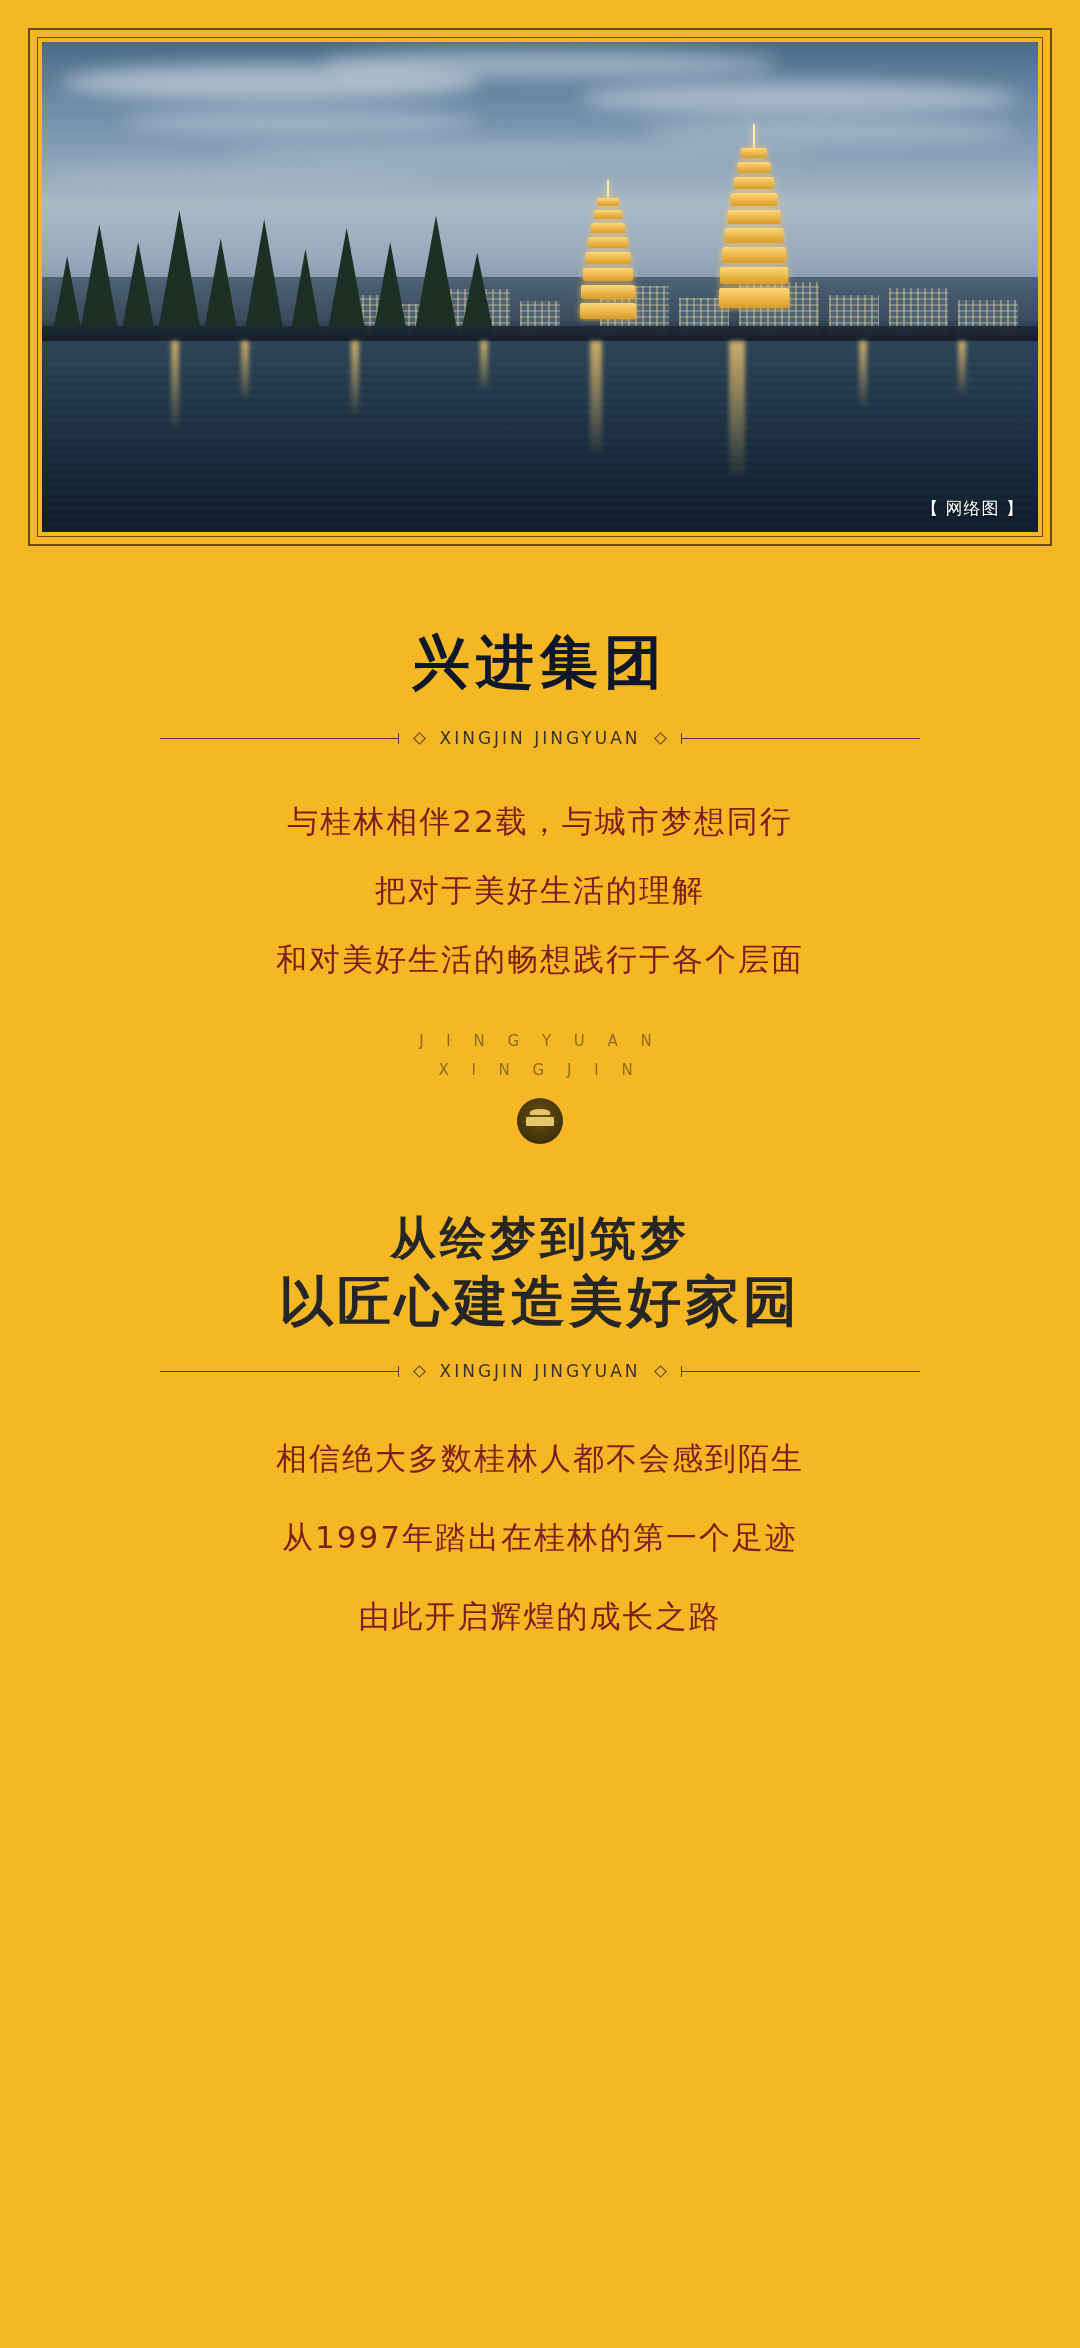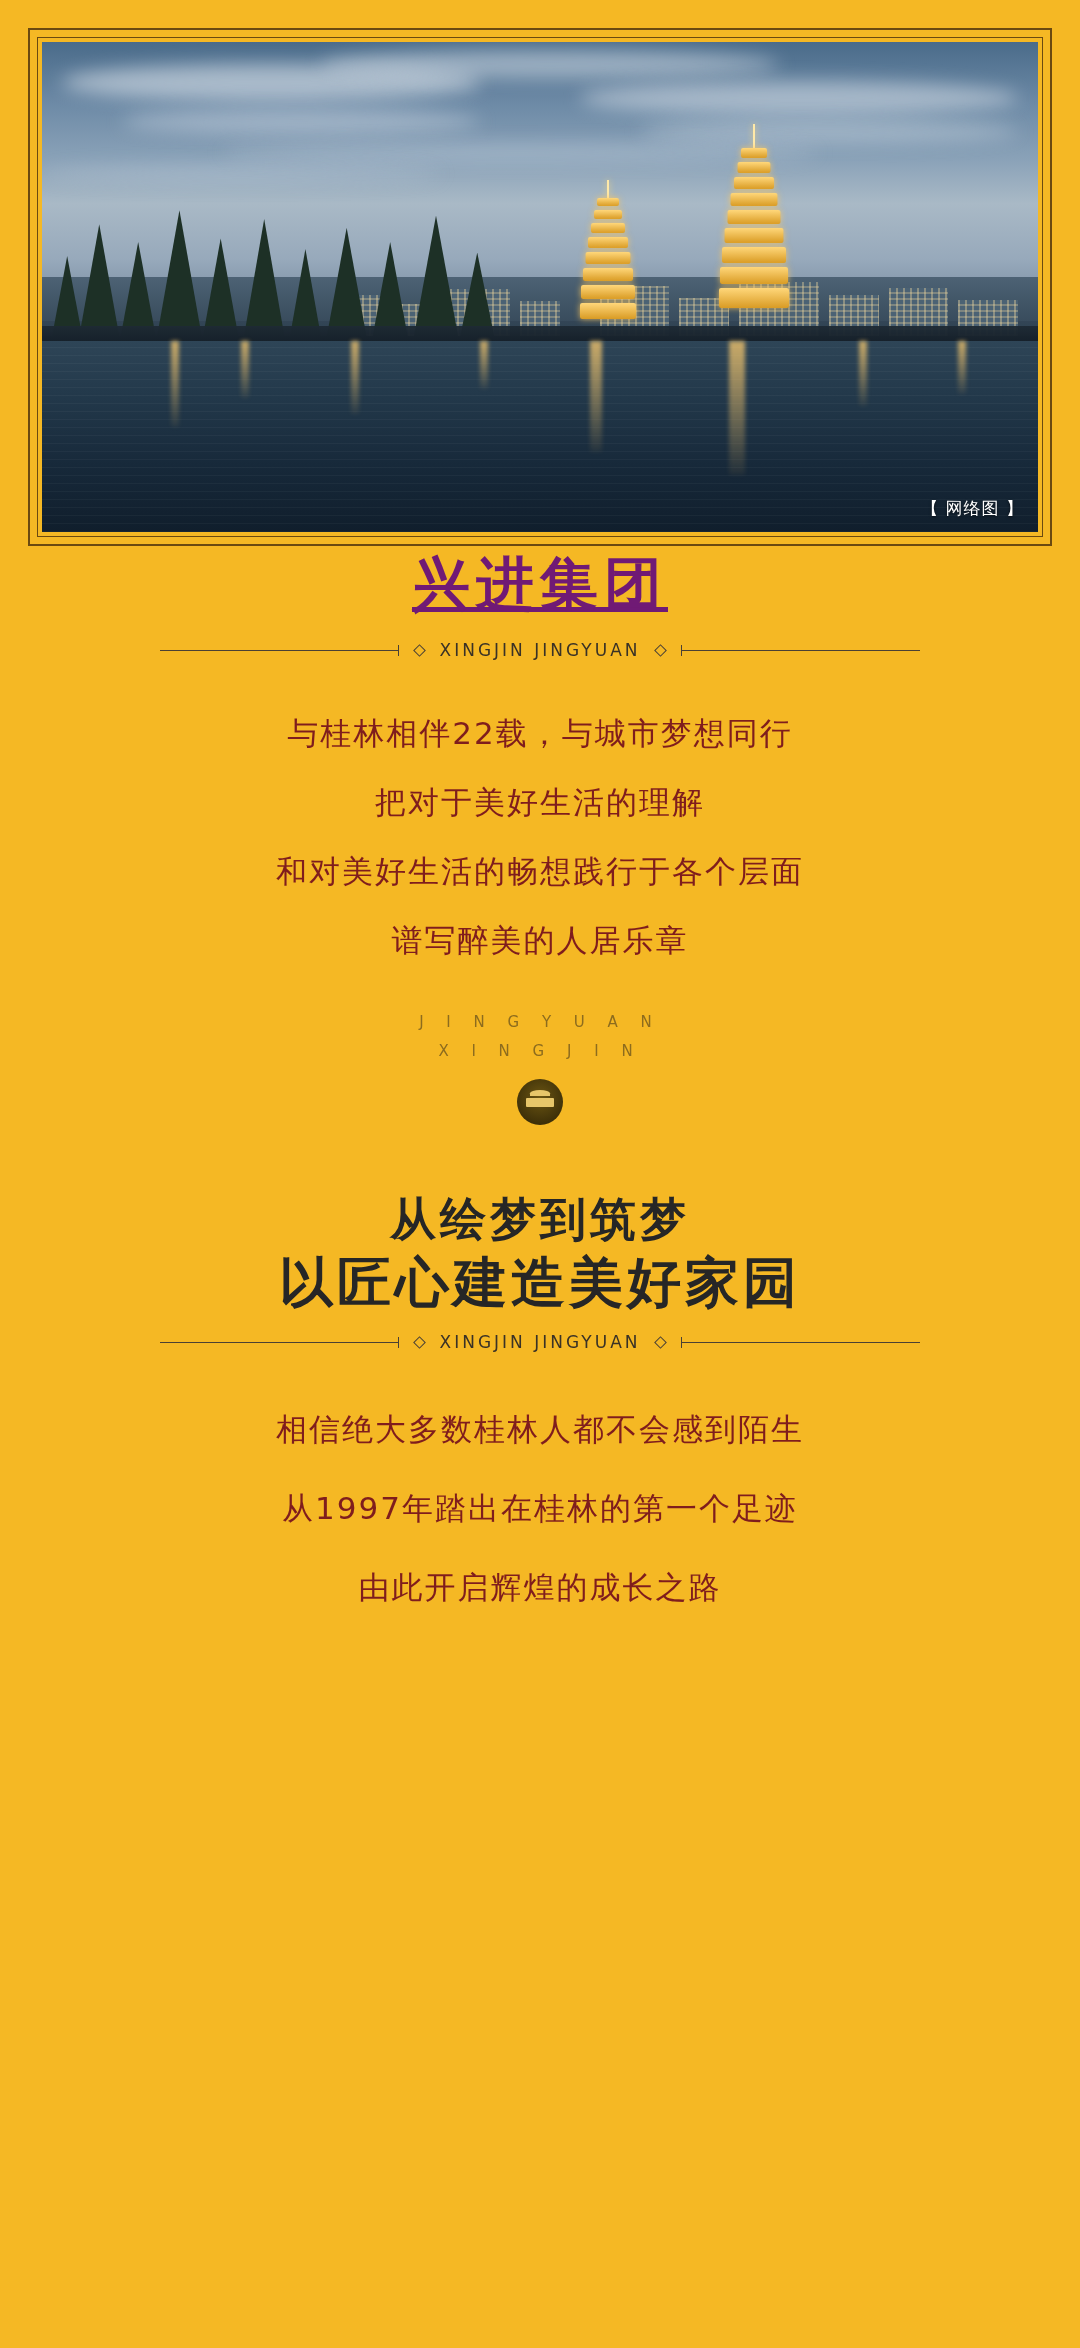--- a/index.html
+++ b/index.html
@@ -130,31 +130,31 @@
     text-shadow: 0 1px 3px rgba(0,0,0,0.6);
   }
 
   
   .section { width: 100%; text-align: center; }
 
   .brand-title {
     font-family: "DejaVu Serif", "Liberation Serif", serif;
     font-weight: 700;
     font-size: 58px;
-    color: #701a75;
+    color: #0f172a;
     letter-spacing: 6px;
-    text-decoration: underline;
+    margin-top: 78px;
   }
 
   .rule {
     display: flex;
     align-items: center;
     justify-content: center;
     gap: 0;
-    margin: 16px auto 0 auto;
+    margin: 26px auto 0 auto;
     width: 760px;
     color: #3a3226;
   }
   .rule-line {
     height: 1px;
     background: #4a4034;
     flex: 1 1 auto;
     position: relative;
   }
   .rule-line::before {
@@ -335,21 +335,20 @@
     <div class="rule-diamond"></div>
     <div class="rule-text">XINGJIN JINGYUAN</div>
     <div class="rule-diamond"></div>
     <div class="rule-line right"></div>
   </div>
 
   <div class="body-lines">
     <div class="body-line">与桂林相伴22载，与城市梦想同行</div>
     <div class="body-line">把对于美好生活的理解</div>
     <div class="body-line">和对美好生活的畅想践行于各个层面</div>
-    <div class="body-line">谱写醉美的人居乐章</div>
   </div>
 
   <div class="mini-mark">
     <div class="mm-line">J I N G Y U A N</div>
     <div class="mm-line">X I N G J I N</div>
     <div class="seal"></div>
   </div>
 </div>
 
 <div class="section">

